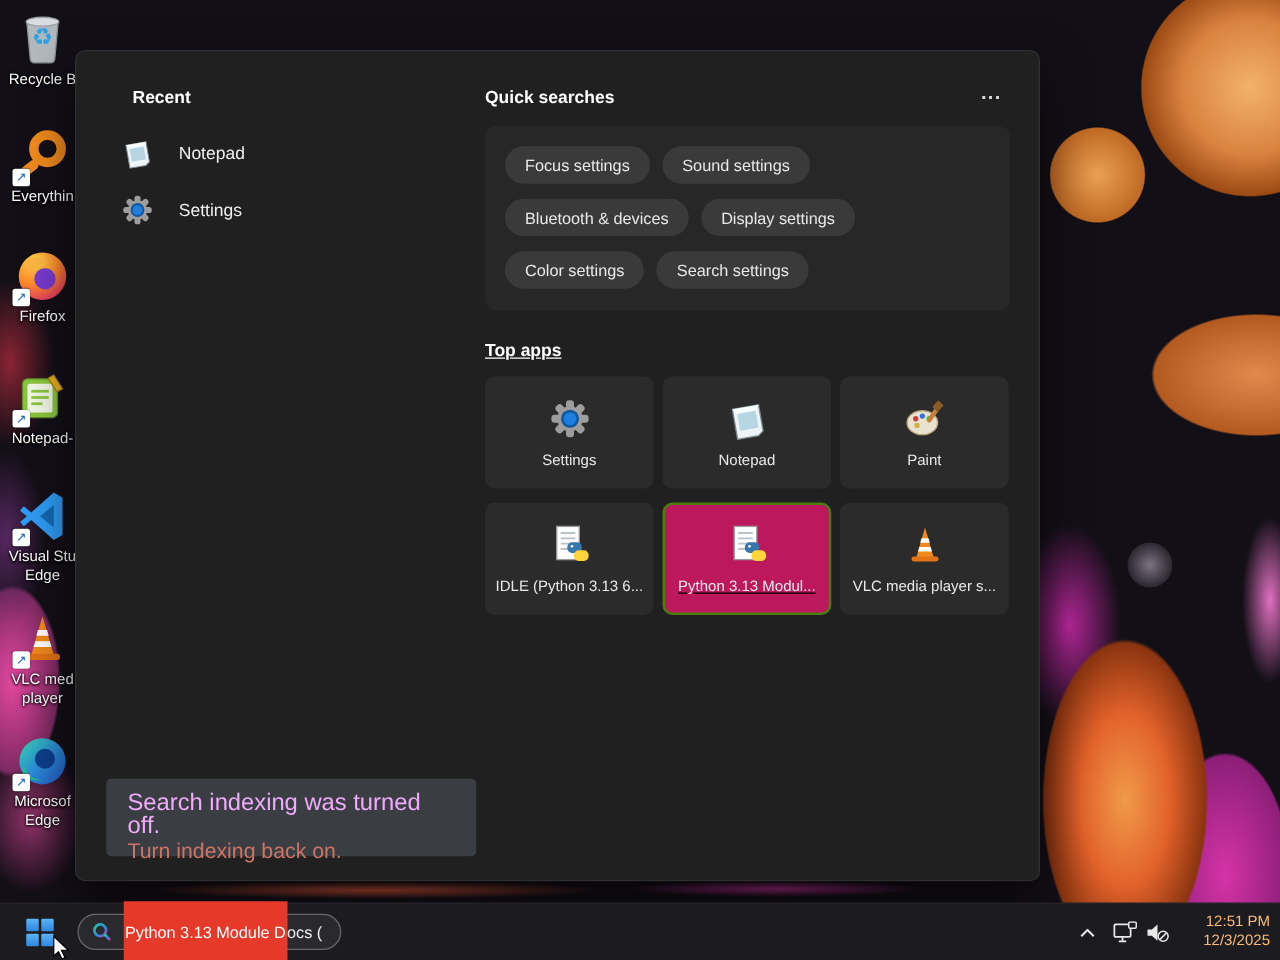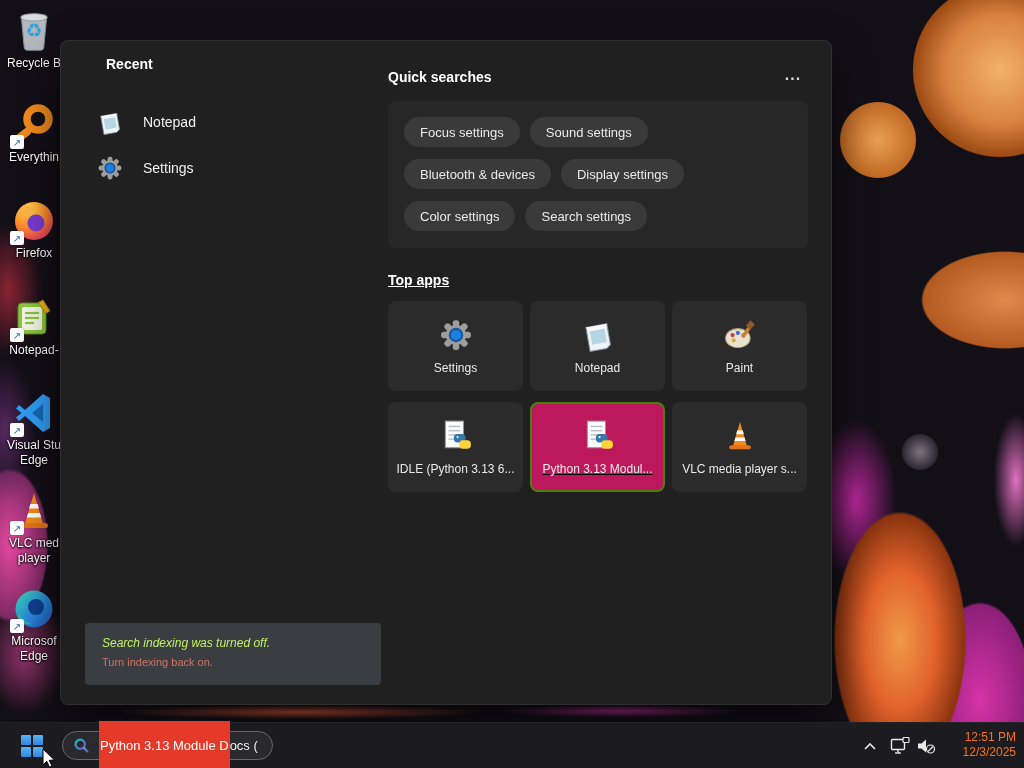--- a/index.html
+++ b/index.html
@@ -46,36 +46,36 @@
   .pill{height:30px;padding:0 16px;display:flex;align-items:center;background:#3a3a3a;border-radius:16px;
     font-size:13px;color:#e9e9e9;cursor:pointer;white-space:nowrap;}
   .tiles{position:absolute;left:327px;top:260px;width:420px;display:grid;
     grid-template-columns:135px 135px 135px;grid-auto-rows:90px;column-gap:7px;row-gap:11px;}
   .tile{background:#2b2b2b;border-radius:8px;display:flex;flex-direction:column;align-items:center;
     padding-top:15px;gap:9px;cursor:pointer;border:2px solid rgba(0,0,0,0);}
   .tile.selected{border:2px solid #4d7c0f;background:#be185d;text-decoration:underline;}
   .tile .tlabel{font-size:12px;color:#e9e9e9;max-width:125px;overflow:hidden;white-space:nowrap;}
   .notice{position:absolute;left:24px;top:582px;width:296px;height:62px;background:#3a3e42;border-radius:4px;
     padding:11px 17px;}
-  .notice .n1{font-size:12px;color:#bef264;line-height:18px;font-style:italic;}
-  .notice .n2{font-size:11px;line-height:21px;cursor:pointer;}
+  .notice .n1{font-size:19px;color:#f0abfc;line-height:18px;}
+  .notice .n2{font-size:17px;line-height:21px;cursor:pointer;}
   
   .taskbar{position:absolute;left:0;top:722px;width:1024px;height:46px;background:#1c1c20;
     border-top:1px solid rgba(255,255,255,.04);}
   .start-btn{position:absolute;left:12px;top:3px;width:40px;height:40px;display:flex;align-items:center;
     justify-content:center;border-radius:4px;cursor:pointer;}
   .winlogo{display:grid;grid-template-columns:10px 10px;grid-template-rows:10px 10px;gap:2px;}
   .winlogo div{background:linear-gradient(180deg,#5ab4f5,#2f86df);border-radius:1px;}
   .tsearch{position:absolute;left:62px;top:8px;width:211px;height:29px;border-radius:15px;background:#2a2a2e;
     border:1px solid #68686c;display:flex;align-items:center;padding:0 10px;cursor:text;}
   .tsearch .txt{margin-left:9px;font-size:13px;color:#f0f0f0;white-space:pre;}
   .hl{background:#e5392a;color:#fff;padding:17px 1px;}
   .tray-btn{position:absolute;top:8px;width:28px;height:30px;display:flex;align-items:center;justify-content:center;
     border-radius:4px;cursor:pointer;}
-  .clock{position:absolute;right:8px;top:7px;text-align:right;color:#f97316;font-size:12px;line-height:15px;cursor:pointer;}
+  .clock{position:absolute;right:8px;top:7px;text-align:right;color:#fdba74;font-size:12px;line-height:15px;cursor:pointer;}
   .cursor{position:absolute;left:42px;top:748px;pointer-events:none;z-index:99;}
 </style>
 </head>
 <body>
 
 <div class="screen">
 
   <div class="dicon" style="top:8px;">
     <div class="ibox">
       <svg width="42" height="44" viewBox="0 0 40 42">
@@ -176,21 +176,21 @@
         <circle cx="24" cy="20" r="8" fill="#0e3f8c"></circle>
       </svg>
       <span class="sc-badge">↗</span>
     </div>
     <div class="lbl">Microsof</div>
     <div class="lbl" style="margin-top:0;">Edge</div>
   </div>
 
   <div class="panel">
 
-    <div class="sec-title" style="left:25px;top:15px;padding-left:20px;">Recent</div>
+    <div class="sec-title" style="left:25px;top:28px;padding-left:20px;">Recent</div>
 
     <div class="recent-item" style="top:62px;">
       <svg width="26" height="26" viewBox="0 0 32 32">
         <g transform="rotate(-10 16 16)">
           <path d="M6 7 h20 v20 l-4 3 h-16 z" fill="#eef3f5" stroke="#7b8a90"></path>
           <rect x="9" y="11" width="14" height="13" fill="#b7d6e4"></rect>
           <path d="M6 7 h20 l-2.5 4 h-15 z" fill="#f8fbfc"></path>
         </g>
       </svg>
       <span class="rlabel">Notepad</span>

